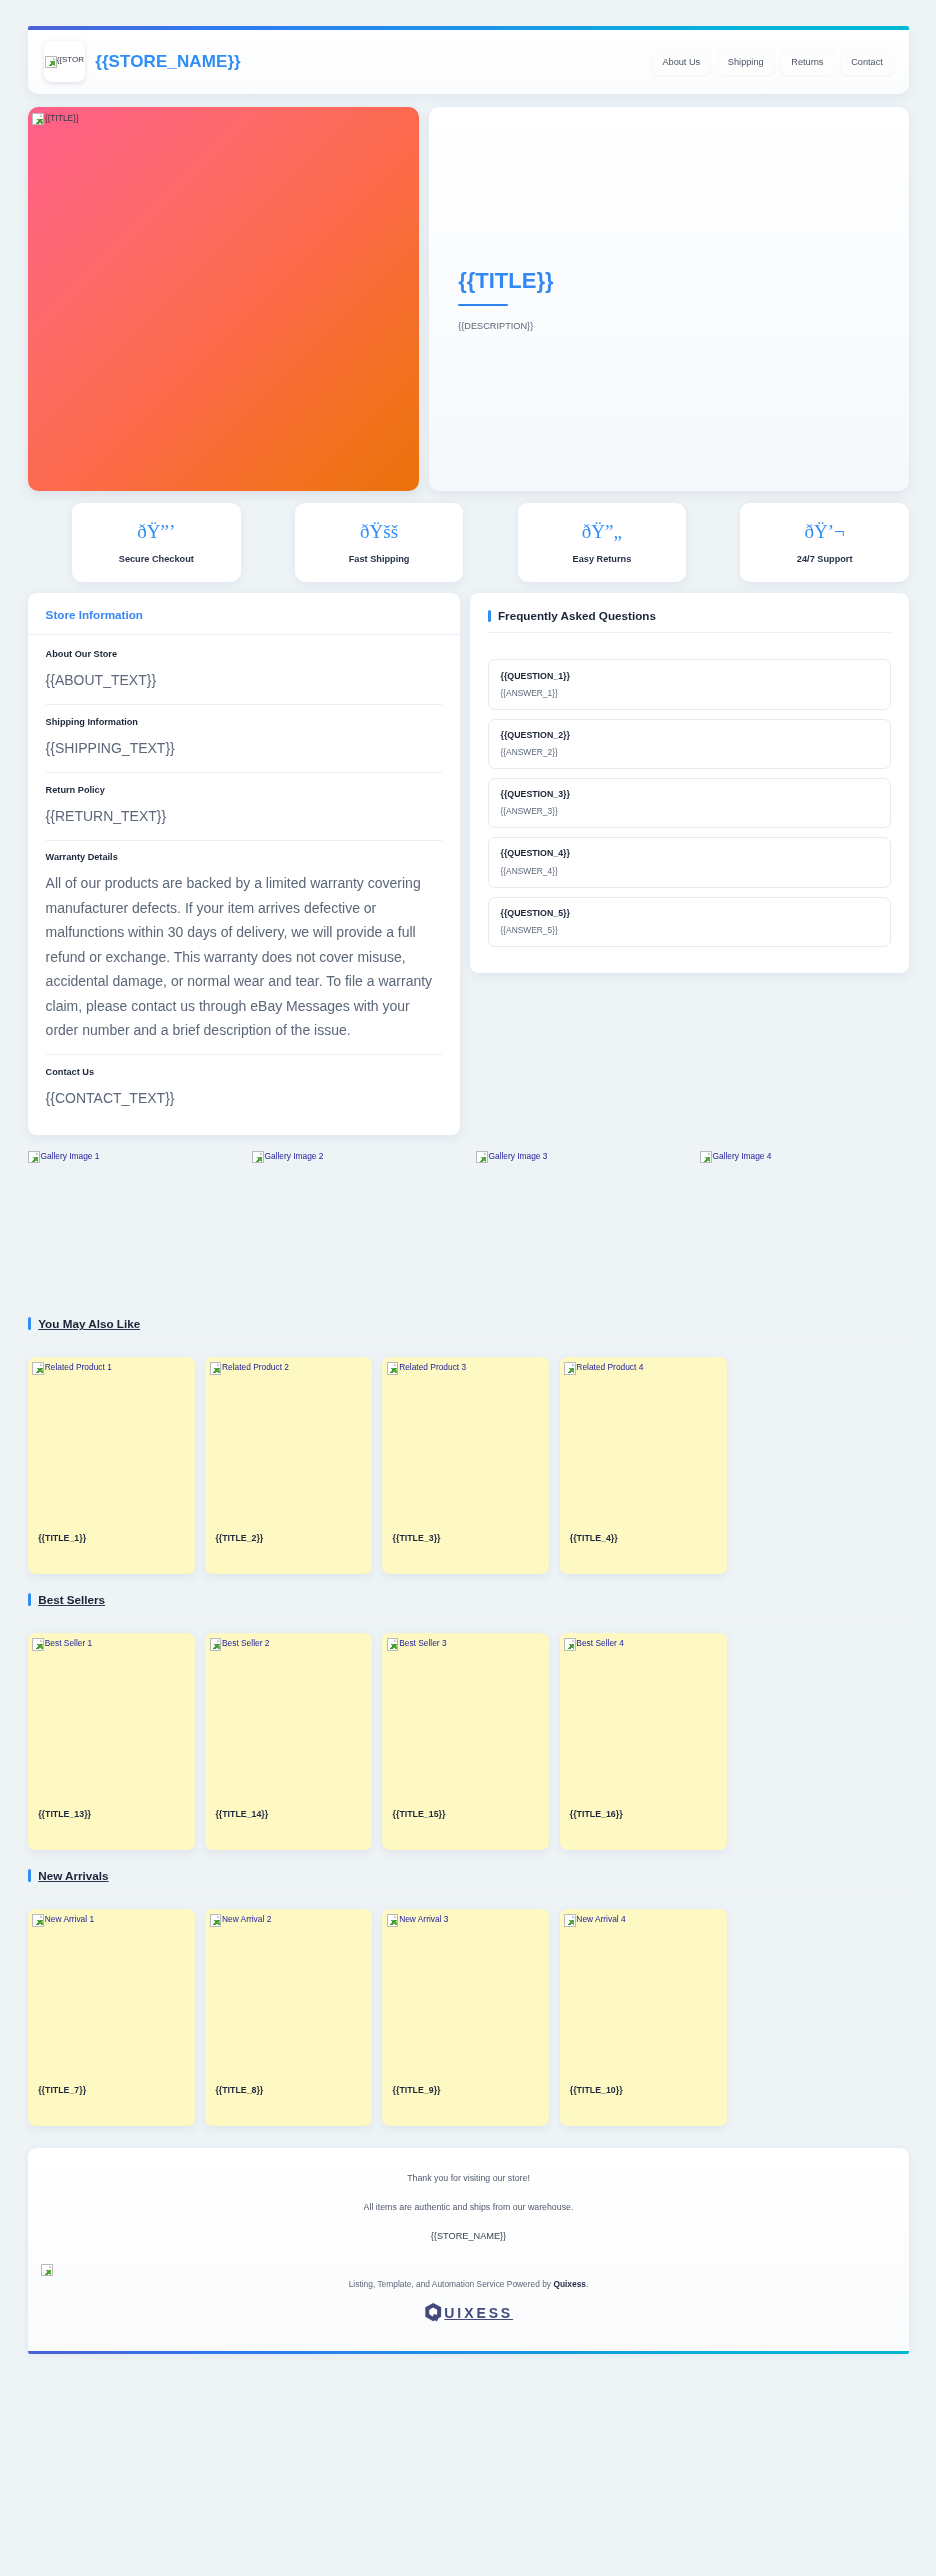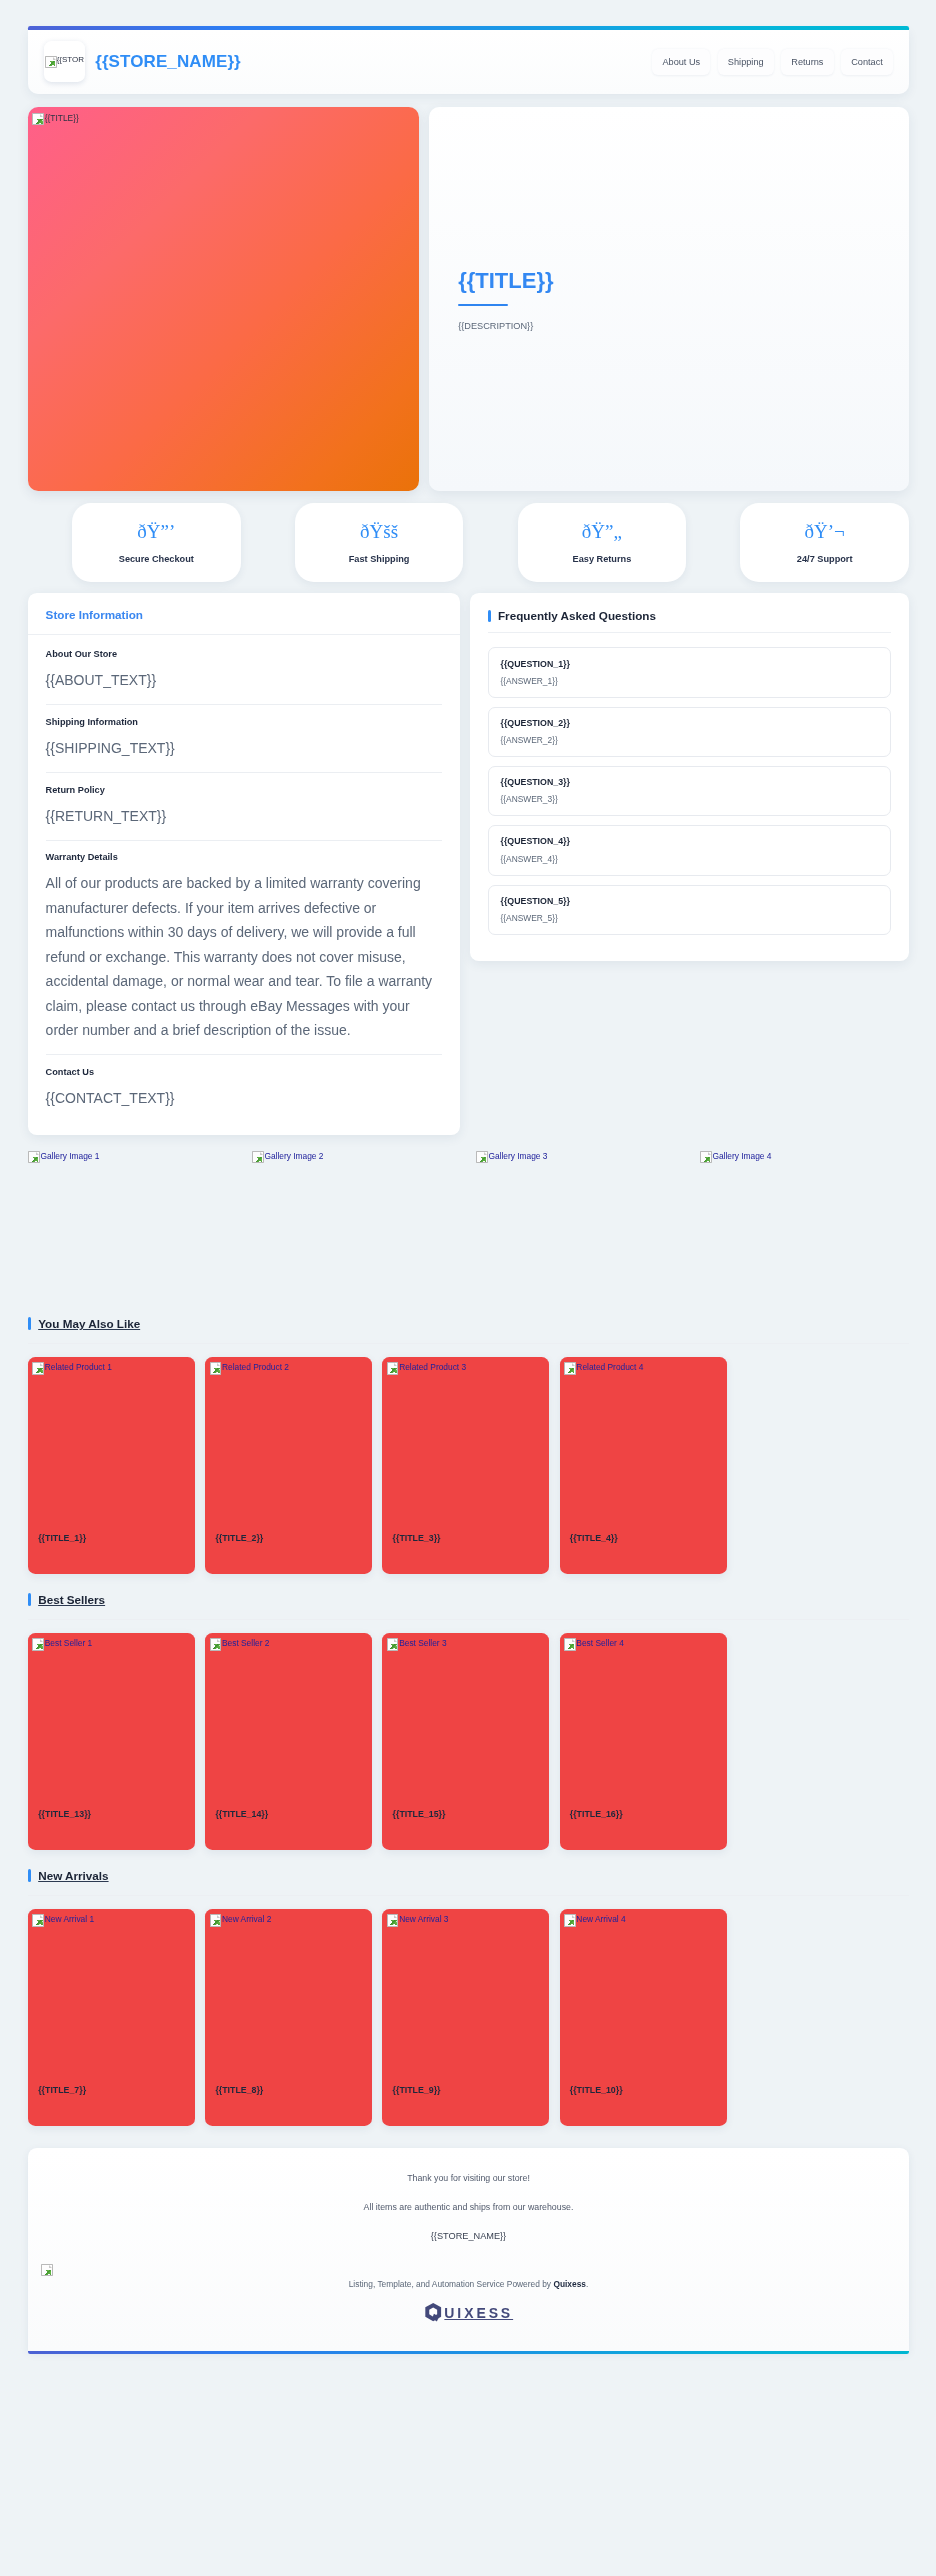--- a/index.html
+++ b/index.html
@@ -140,21 +140,21 @@
     border-radius: 1.5px;
     margin-bottom: 14.6px;
   }
   .hero-desc { font-size: 9.2px; color: #5b6778; }
 
   
   .features { display: flex; gap: 10.2px; margin-top: 11.7px; }
   .feature {
     flex: 1;
     background: #fff;
-    border-radius: 19px;
+    border-radius: 10px;
     box-shadow: 0 2.2px 8px rgba(35,60,100,.07);
     padding: 19px 7.3px 17.6px;
     text-align: center;
     min-height: 72px;
     margin-left: 44px;
   }
   .feature .ico {
     font-size: 19px;
     color: #2f8df6;
     display: block;
@@ -183,21 +183,21 @@
   .info-sec { padding: 11.7px 0; border-bottom: 0.7px solid #ebeef2; }
   .info-sec:last-child { border-bottom: none; }
   .info-sec h4 { font-size: 9.2px; color: #1e283c; margin-bottom: 8.8px; }
   .info-sec p { font-size: 14px; color: #5b6778; line-height: 1.75; }
 
   .faq-col { flex: 1; padding: 16px 17.6px 22px; }
   .sec-title {
     display: flex; align-items: center; gap: 7.3px;
     font-size: 11.7px; font-weight: bold; color: #1b2436;
     padding-bottom: 10.2px; border-bottom: 0.7px solid #eceff3;
-    margin-bottom: 14px;
+    margin-bottom: 26px;
   }
   .sec-title .bar { width: 2.9px; height: 12.4px; background: #2f8df6; border-radius: 1.5px; flex: 0 0 2.9px; }
   .faq-item {
     border: 0.7px solid #e7eaef;
     border-radius: 7px;
     padding: 10.2px 11.7px 11px;
     margin-bottom: 8.8px;
   }
   .faq-item:last-child { margin-bottom: 4px; }
   .faq-q { font-size: 8.8px; font-weight: bold; color: #1b2436; margin-bottom: 7.3px; }
@@ -212,21 +212,21 @@
   }
   .gallery .cell { width: 25%; padding-top: 2.9px; }
 
   
   .psection { margin-top: 19px; text-decoration: underline; }
   .psection .sec-title { margin-bottom: 13px; padding-bottom: 13px; }
   .prow { display: flex; gap: 10.2px; }
   .pcard {
     width: 167px;
     height: 217px;
-    background: #ef4444;
+    background: #fef9c3;
     border-radius: 7.3px;
     box-shadow: 0 2.2px 8px rgba(35,60,100,.07);
     padding: 5.1px 0 0 4.4px;
     position: relative;
     overflow: hidden;
   }
   .pcard .ptitle {
     position: absolute;
     left: 10.2px; bottom: 31px;
     font-size: 8.8px; font-weight: bold;

